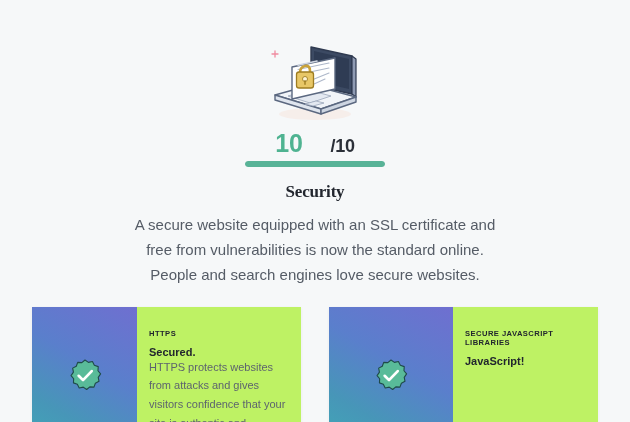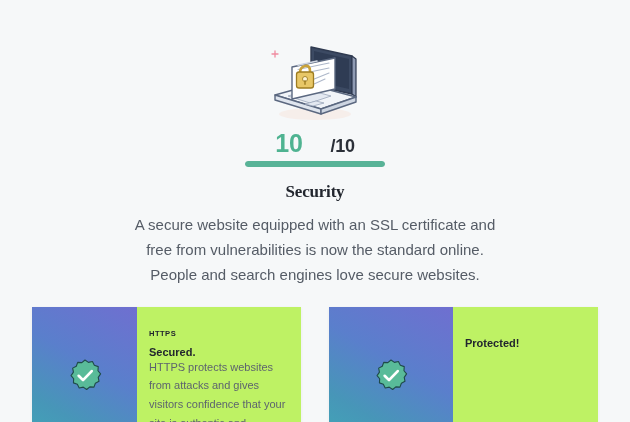--- a/index.html
+++ b/index.html
@@ -220,18 +220,19 @@
     </div>
 
     <div class="card">
       <div class="card-visual wide">
         <svg class="badge-icon" viewBox="0 0 48 48">
           <path d="M24 2.5 l4.3 3.0 l5.1 -1.0 l2.4 4.6 l4.9 1.8 l-0.3 5.2 l3.3 4.0 l-3.0 4.3 l1.0 5.1 l-4.6 2.4 l-1.8 4.9 l-5.2 -0.3 l-4.0 3.3 l-4.3 -3.0 l-5.1 1.0 l-2.4 -4.6 l-4.9 -1.8 l0.3 -5.2 l-3.3 -4.0 l3.0 -4.3 l-1.0 -5.1 l4.6 -2.4 l1.8 -4.9 l5.2 0.3 Z" fill="#59bb99" stroke="#1f4a49" stroke-width="1.4" stroke-linejoin="round"></path>
           <path d="M16 22.5 l5.5 5.5 l11 -11.5" fill="none" stroke="#ffffff" stroke-width="3.4" stroke-linecap="round" stroke-linejoin="round"></path>
         </svg>
       </div>
       <div class="card-body">
-        <div class="card-status">Protected!</div>
+        <div class="card-heading">SECURE JAVASCRIPT LIBRARIES</div>
+        <div class="card-status">JavaScript!</div>
       </div>
     </div>
 
   </div>
 </div>
 
 </body></html>

